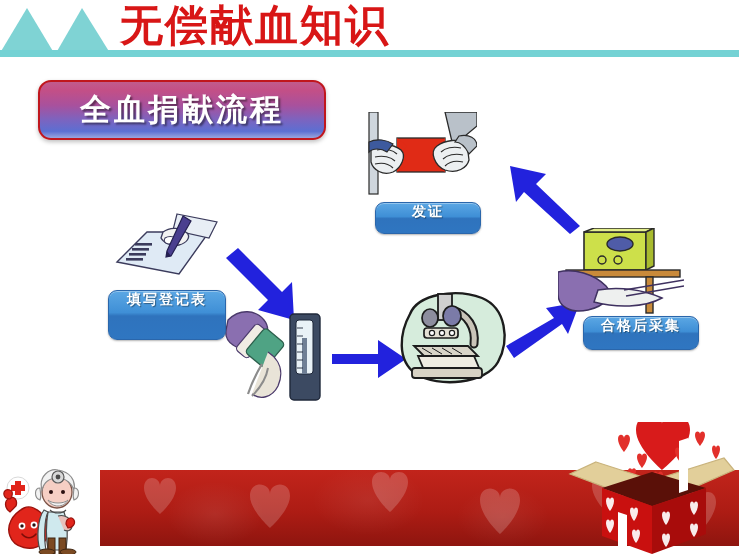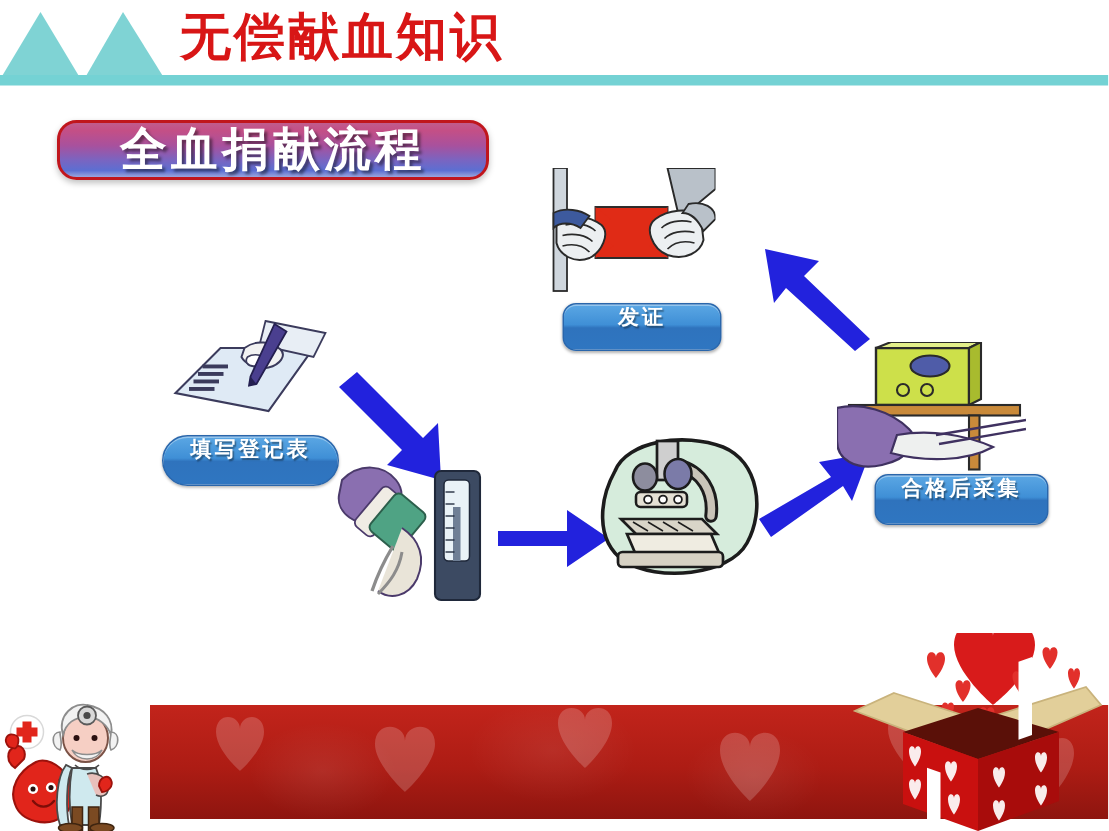--- a/index.html
+++ b/index.html
@@ -32,36 +32,36 @@
     left: 0px;
     top: 50px;
     width: 739px;
     height: 7px;
     background: #74d2d4;
   }
   .hdr-title {
     position: absolute;
     left: 120px;
     top: 2px;
-    font-size: 34px;
+    font-size: 43px;
     line-height: 46px;
     font-weight: bold;
     color: #d81616;
     letter-spacing: 2px;
     white-space: nowrap;
     font-family: "DejaVu Serif", "Liberation Serif", serif;
   }
 
   
   .plaque {
     position: absolute;
     left: 38px;
     top: 80px;
     width: 288px;
-    height: 40px;
+    height: 60px;
     border-radius: 13px;
     border: 2px solid #c0161d;
     background: linear-gradient(180deg,#c05c8e 0%, #c44f86 14%, #a8519d 42%, #7b64c0 68%, #5c6fd2 88%, #9aa6dd 100%);
     box-shadow: 0 2px 4px rgba(0,0,0,.25);
     box-sizing: border-box;
   }
   .plaque-text {
     position: absolute;
     left: 0; top: 0;
     width: 100%;
@@ -87,21 +87,21 @@
     box-sizing: border-box;
     display: flex;
     justify-content: center;
     color: #ffffff;
     font-size: 14px;
     font-weight: bold;
     letter-spacing: 2px;
     text-shadow: 1px 1px 1px rgba(0,0,0,.4);
     font-family: Liberation Serif, serif;
   }
-  #pill-form   { left:108px; top:290px; width:118px; height:34px;border-radius:17px; }
+  #pill-form   { left:108px; top:290px; width:118px; height:50px; }
   #pill-exam   { left:237px; top:404px; width:102px; height:36px; }
   #pill-screen { left:398px; top:396px; width:110px; height:36px; }
   #pill-collect{ left:583px; top:316px; width:116px; height:34px; }
   #pill-cert   { left:375px; top:202px; width:106px; height:32px; }
 
   
   .fig { position: absolute; }
   #fig-form    { left:105px; top:212px; width:120px; height:78px; }
   #fig-exam    { left:222px; top:298px; width:104px; height:104px; }
   #fig-micro   { left:392px; top:288px; width:122px; height:100px; }

